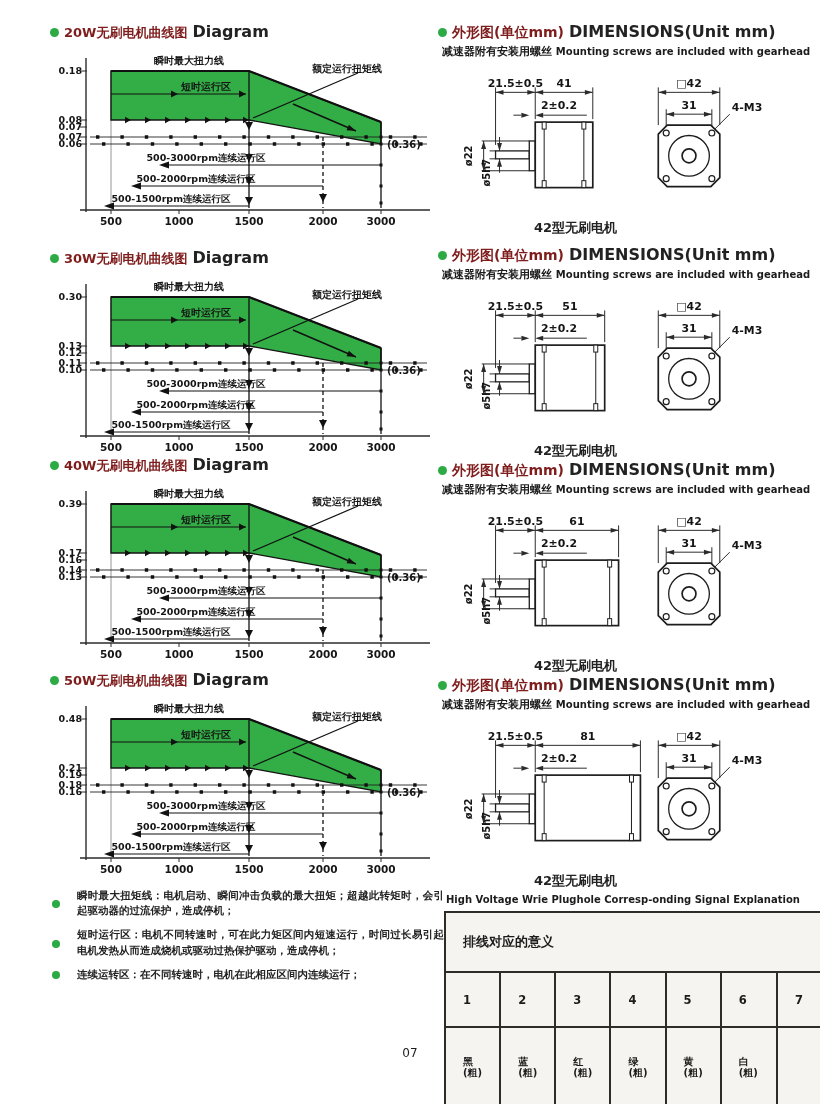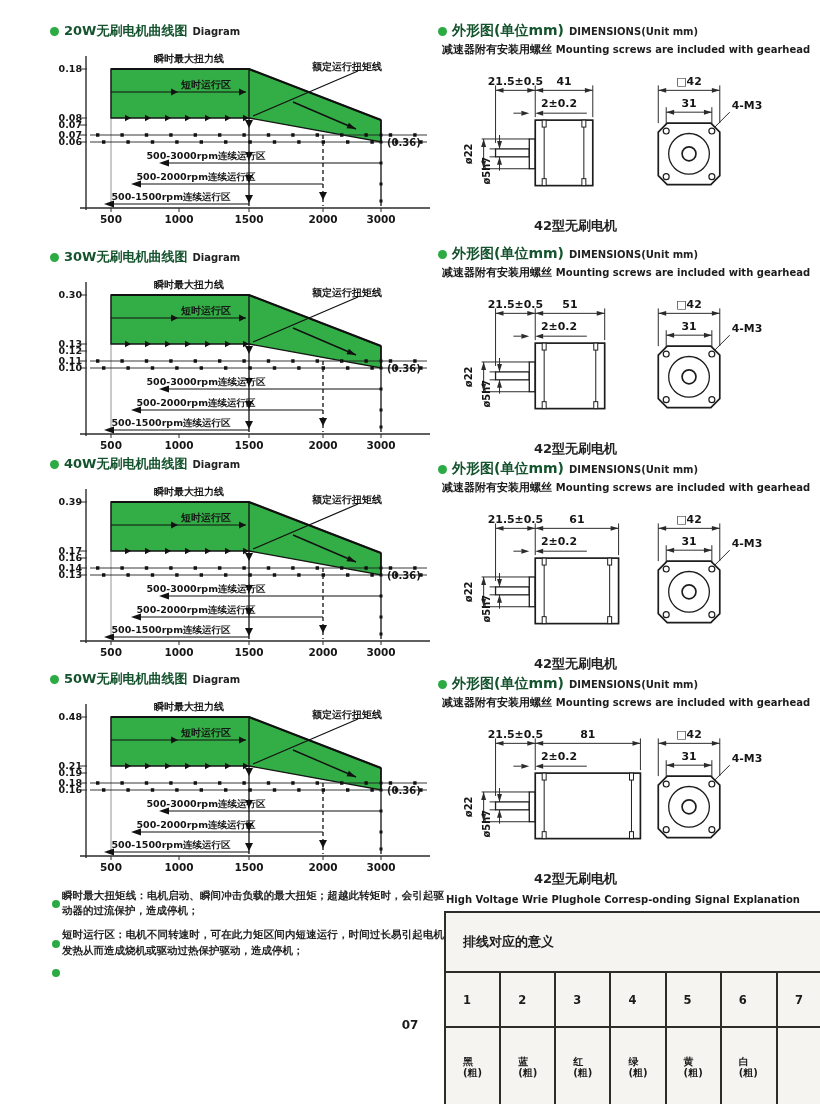--- a/index.html
+++ b/index.html
@@ -3,50 +3,50 @@
 <meta charset="utf-8">
 <style>
   html,body{margin:0;padding:0;background:#e8e8e8;}
   .page{position:relative;width:820px;height:1104px;background:#ffffff;margin:0 auto;
         font-family:"DejaVu Sans",sans-serif;color:#1c1c1c;overflow:hidden;}
   section{position:absolute;}
   .chart-block{left:50px;width:392px;height:216px;}
   .dim-block{left:438px;width:382px;height:222px;}
   .hdr{display:flex;align-items:baseline;gap:5px;white-space:nowrap;}
   .dot{width:9px;height:9px;border-radius:50%;background:#2cab44;align-self:center;flex:0 0 auto;}
-  .hdr .cn{font-size:13px;font-weight:bold;color:#14532d;}
-  .hdr .en{font-size:10px;font-weight:bold;color:#222;}
+  .hdr .cn{font-size:13px;font-weight:bold;color:#7f1d1d;}
+  .hdr .en{font-size:16px;font-weight:bold;color:#222;}
   .dim-block .hdr .cn{font-size:14px;}
   .sub{font-size:11px;font-weight:bold;margin:2px 0 0 4px;white-space:nowrap;}
   .sub .en{font-size:10px;}
   svg{display:block;}
   svg text{font-family:"DejaVu Sans",sans-serif;fill:#151515;}
   .t9{font-size:9.5px;font-weight:bold;}
   .t10{font-size:10px;font-weight:bold;}
   .t10b{font-size:10.5px;font-weight:bold;}
   .t11{font-size:11px;font-weight:bold;}
   .caption{font-size:13px;font-weight:bold;color:#222;margin:2px 0 0 96px;}
   .notes{left:52px;top:888px;width:392px;}
-  .note{display:flex;gap:2px;margin-bottom:9px;font-size:10.5px;font-weight:bold;
+  .note{display:flex;gap:17px;margin-bottom:9px;font-size:10.5px;font-weight:bold;
         line-height:1.45;color:#222;text-align:justify;}
   .note .dot{margin-top:2px;width:8px;height:8px;}
   .wiring{left:436px;top:893px;width:384px;}
   .wiring .h1{font-size:12px;font-weight:bold;display:flex;gap:4px;align-items:center;}
   .wiring .h2{font-size:10px;font-weight:bold;margin:1px 0 6px 10px;}
   .wrow{display:flex;align-items:flex-end;gap:8px;}
   table.sig{border-collapse:collapse;table-layout:fixed;}
   table.sig td{border:2px solid #2e2c28;background:#f5f4f0;text-align:left;
                font-weight:bold;padding:17px;overflow:hidden;}
   td.ttl{font-size:13px;height:24px;}
   td.pin{font-size:11.5px;height:19px;width:27px;}
   td.col{font-size:10px;height:36px;line-height:1.1;}
   td.sg{font-size:11.5px;height:19px;}
   td.sm{font-size:8px;}
-  .pagenum{position:absolute;left:0;top:1018px;width:820px;text-align:center;
-           font-size:12px;font-weight:bold;}
+  .pagenum{position:absolute;left:0;top:1046px;width:820px;text-align:center;
+           font-size:12px;font-weight:normal;}
 </style>
 </head>
 <body>
 
 <div class="page">
 
   <section class="chart-block" style="top:22px">
     <div class="hdr">
       <span class="dot"></span>
       <span class="cn">20W无刷电机曲线图</span>
@@ -742,20 +742,21 @@
     <div class="note">
       <span class="dot"></span>
       <span>瞬时最大扭矩线：电机启动、瞬间冲击负载的最大扭矩；超越此转矩时，会引起驱动器的过流保护，造成停机；</span>
       </div>
     <div class="note">
       <span class="dot"></span>
       <span>短时运行区：电机不同转速时，可在此力矩区间内短速运行，时间过长易引起电机发热从而造成烧机或驱动过热保护驱动，造成停机；</span>
       </div>
     <div class="note">
       <span class="dot"></span>
+      <span>连续运转区：在不同转速时，电机在此相应区间内连续运行；</span>
       </div>
   </section>
 
   <section class="wiring">
     <div class="h2">High Voltage Wrie Plughole Corresp-onding Signal Explanation</div>
     <div class="wrow">
       <svg width="96" height="74" viewBox="0 0 96 74">
         <rect x="34" y="4" width="24" height="13" fill="#fff" stroke="#2e2c28" stroke-width="3"></rect>
         <rect x="5" y="14" width="86" height="54" rx="4" fill="#fff" stroke="#2e2c28" stroke-width="3.5"></rect>
         <g fill="#fff" stroke="#2e2c28" stroke-width="1.8">

